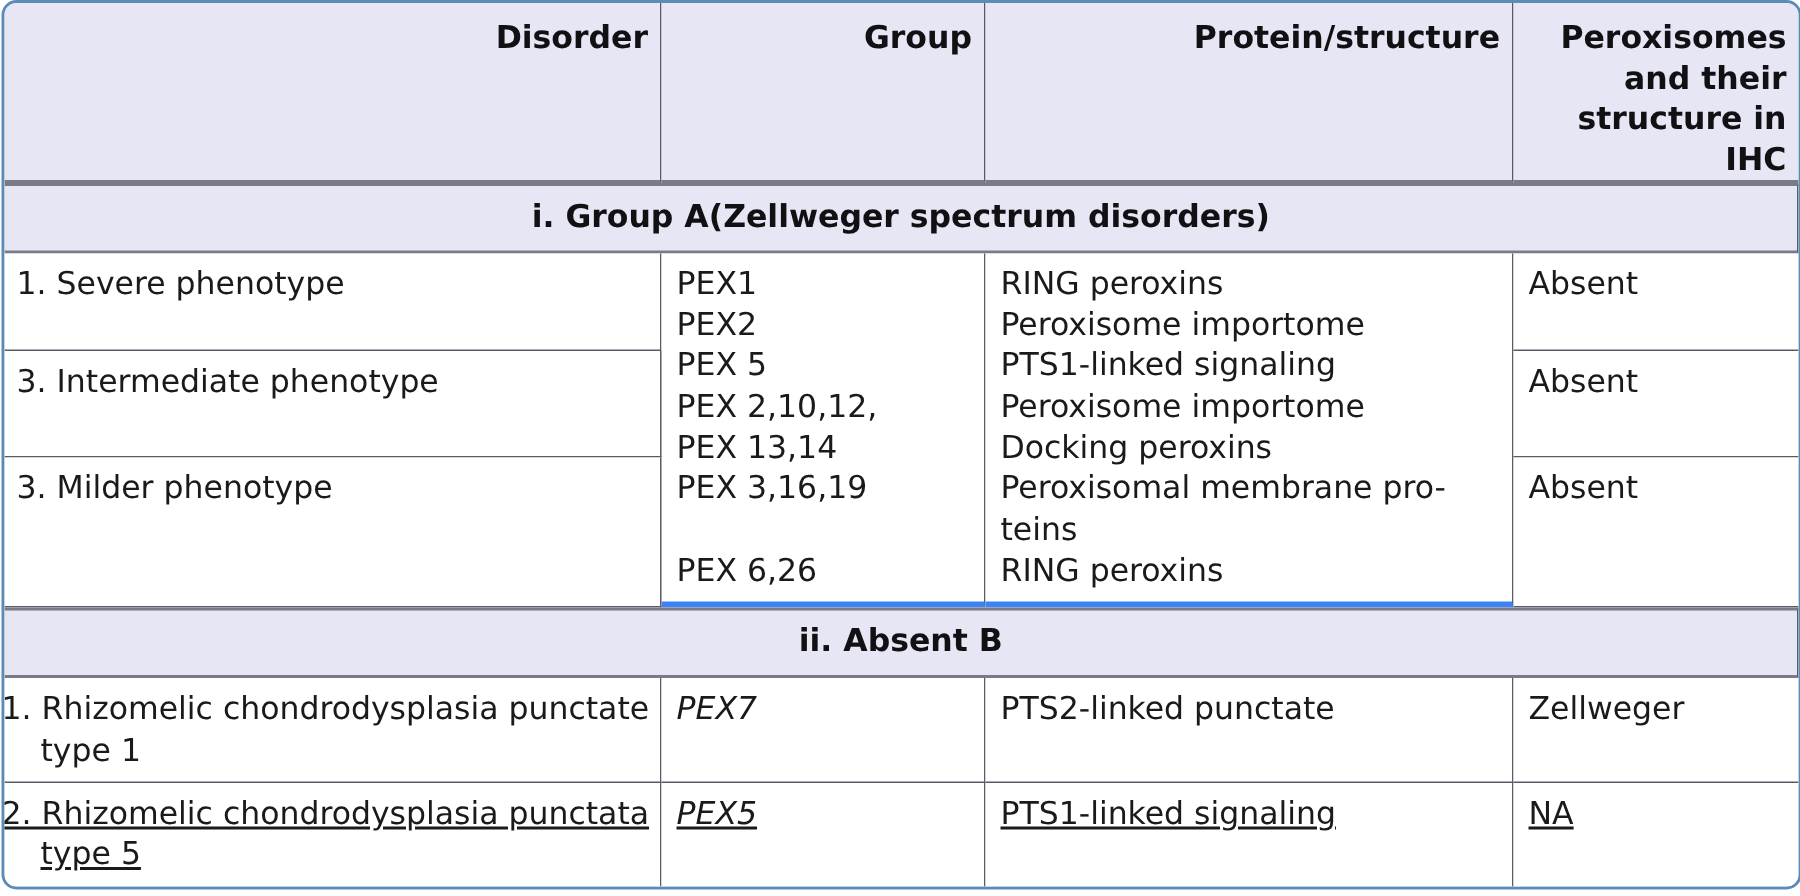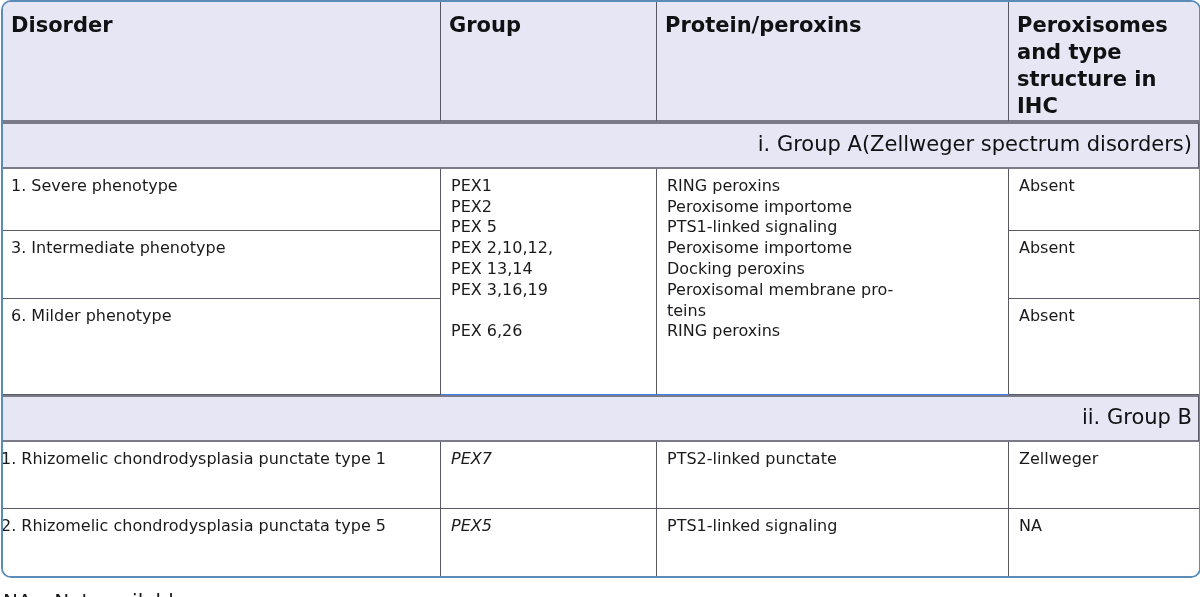--- a/index.html
+++ b/index.html
@@ -38,59 +38,59 @@
   col.c-gene      { width: 216px; }
   col.c-protein   { width: 352px; }
   col.c-ihc       { width: 190px; }
 
   
   thead th {
     background: #e6e6f4;
     font-weight: bold;
     font-size: 21px;
     line-height: 1.28;
-    text-align: left;
+    text-align: right;
     vertical-align: top;
     padding: 10px 8px 0 8px;
     height: 110px;
     border-right: 1px solid #5a5a66;
     color: #111114;
     box-sizing: border-box;
   }
   thead th.last { border-right: none; }
   thead tr.header-row th { border-bottom: 2px solid #7a7a88; }
 
   
   td.group-header {
     background: #e6e6f4;
-    font-weight: normal;
+    font-weight: bold;
     font-size: 21px;
-    text-align: right;
+    text-align: center;
     padding: 7px 6px 9px 6px;
     border-top: 2px solid #7a7a88;
     border-bottom: 2px solid #7a7a88;
     color: #111114;
   }
 
   
   tbody td {
-    font-size: 16px;
+    font-size: 21px;
     line-height: 1.30;
     vertical-align: top;
     padding: 7px 10px 7px 10px;
     border-right: 1px solid #5a5a66;
     border-bottom: 1px solid #5a5a66;
     background: #ffffff;
     color: #1a1a1a;
     box-sizing: border-box;
   }
   tbody td.no-right { border-right: none; margin-top: 21px; }
-  tbody td.no-bottom { border-bottom: none; }
+  tbody td.no-bottom { border-bottom: none; text-decoration: underline; }
   tbody td.merged {
-    border-bottom: 1px solid #3b82f6;
+    border-bottom: 4px solid #3b82f6;
   }
 
   .disorder-cell {
     padding-left: 8px;
     padding-right: 6px;
   }
   .hanging {
     padding-left: 24px;
     text-indent: -26px;
   }
@@ -123,22 +123,22 @@
       <col class="c-disorder">
       <col class="c-gene">
       <col class="c-protein">
       <col class="c-ihc">
     </colgroup>
 
     <thead>
       <tr class="header-row">
         <th>Disorder</th>
         <th>Group</th>
-        <th>Protein/peroxins</th>
-        <th class="last">Peroxisomes and type structure in IHC</th>
+        <th>Protein/structure</th>
+        <th class="last">Peroxisomes and their structure in IHC</th>
       </tr>
     </thead>
 
     <tbody>
 
       <tr>
         <td class="group-header" colspan="4">i. Group A(Zellweger spectrum disorders)</td>
       </tr>
 
       <tr class="r-severe">
@@ -161,26 +161,26 @@
 RING peroxins</td>
         <td class="no-right">Absent</td>
       </tr>
 
       <tr class="r-intermediate">
         <td class="disorder-cell">3. Intermediate phenotype</td>
         <td class="no-right">Absent</td>
       </tr>
 
       <tr class="r-milder">
-        <td class="disorder-cell">6. Milder phenotype</td>
+        <td class="disorder-cell">3. Milder phenotype</td>
         <td class="no-right">Absent</td>
       </tr>
 
       <tr>
-        <td class="group-header" colspan="4">ii. Group B</td>
+        <td class="group-header" colspan="4">ii. Absent B</td>
       </tr>
 
       <tr class="r-rcdp1">
         <td class="disorder-cell hanging">1. Rhizomelic chondrodysplasia punctate type 1</td>
         <td class="gene-italic">PEX7</td>
         <td>PTS2-linked punctate</td>
         <td class="no-right">Zellweger</td>
       </tr>
 
       <tr class="r-rcdp5">

